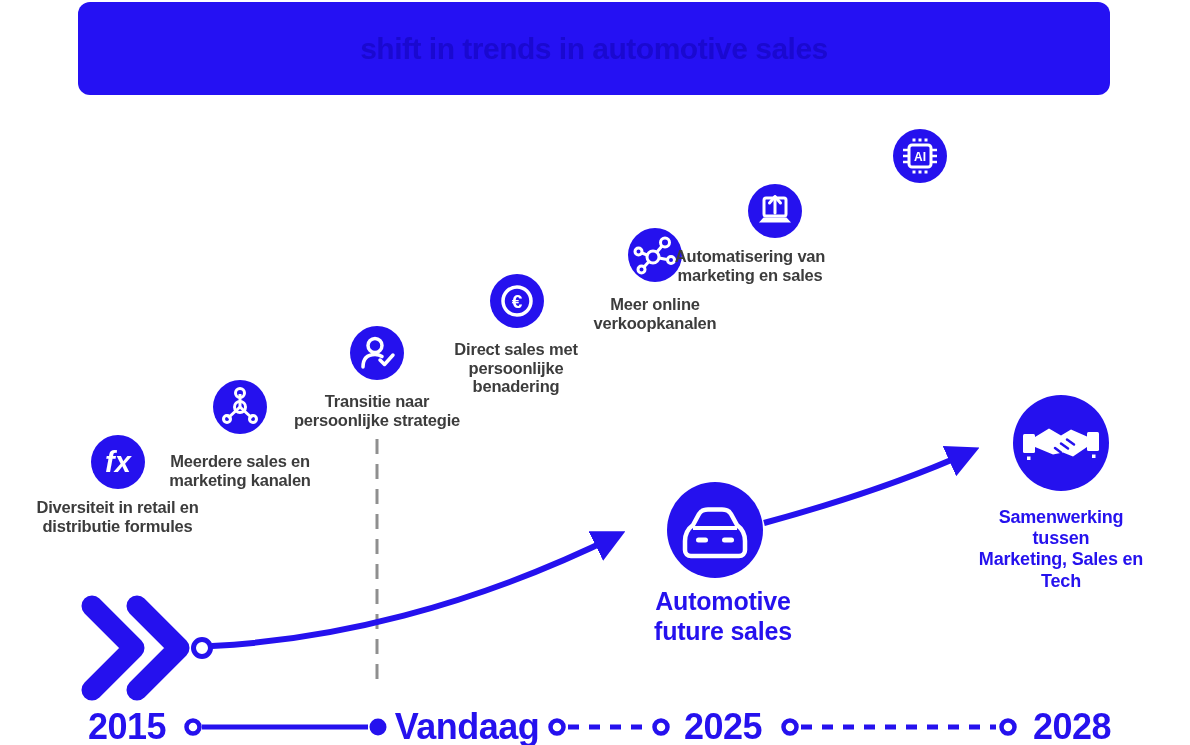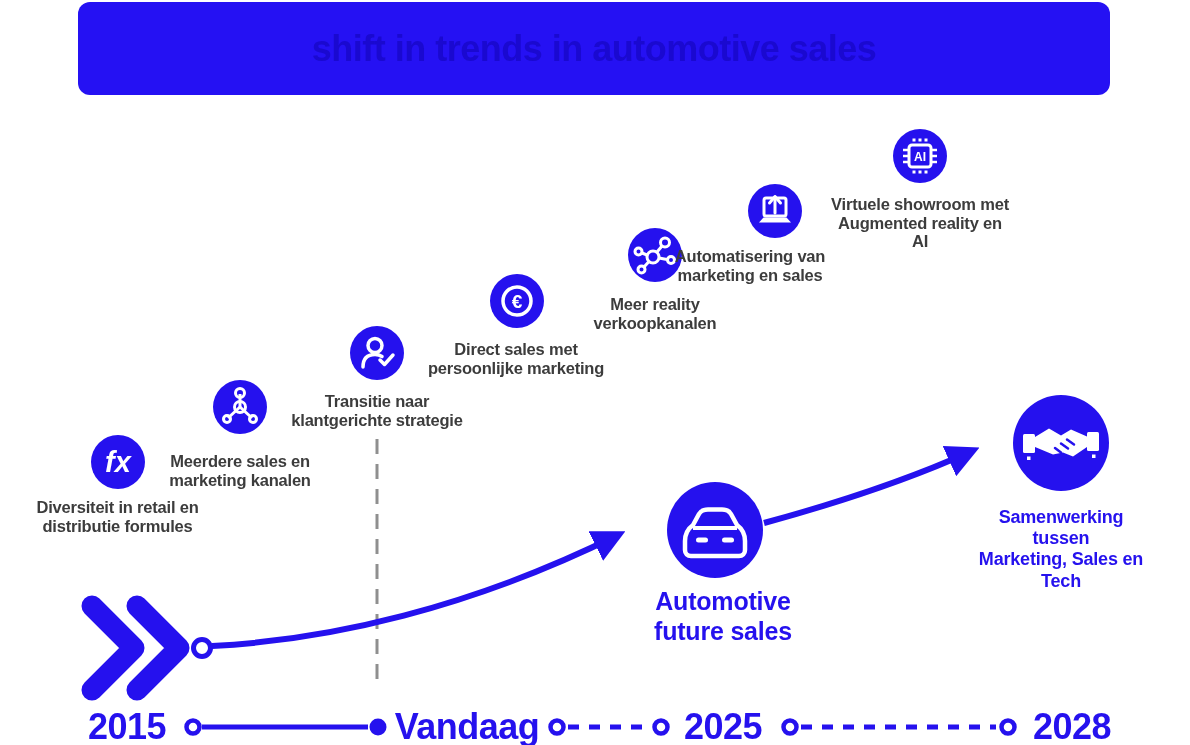--- a/index.html
+++ b/index.html
@@ -7,21 +7,21 @@
     width:1190px;height:745px;background:#ffffff;overflow:hidden;
     font-family:"Liberation Sans", sans-serif;
   }
   .stage{position:relative;width:1190px;height:745px;}
   .banner{
     position:absolute;left:78px;top:2px;width:1032px;height:93px;
     background:var(--banner-bg);border-radius:12px;
     display:flex;align-items:center;justify-content:center;
   }
   .banner-title{
-    color:var(--banner-text);font-size:36px;font-weight:800;letter-spacing:-.5px;
+    color:var(--banner-text);font-size:30px;font-weight:800;letter-spacing:-.5px;
   }
   .circle{
     position:absolute;border-radius:50%;background:var(--primary);
     display:flex;align-items:center;justify-content:center;
   }
   .circle.sm{width:54px;height:54px;}
   .circle.lg{width:96px;height:96px;}
   .lbl{
     position:absolute;text-align:center;white-space:pre-line;
     color:var(--label-dark);font-weight:800;font-size:16.5px;line-height:1.13;
@@ -104,45 +104,45 @@
 marketing kanalen</div>
 
   <div class="circle sm" style="left:350px;top:326px">
     <svg width="54" height="54" viewBox="0 0 54 54" fill="none" stroke="#ffffff" stroke-width="3.5" stroke-linecap="round" stroke-linejoin="round">
       <circle cx="25" cy="19.5" r="7"></circle>
       <path d="M13,41 C13,32 18,28.5 25,28.5 c3,0 5.2,.8 7,2"></path>
       <path d="M30,34 l4.5,4.5 L43,29"></path>
     </svg>
   </div>
   <div class="lbl" style="left:287px;top:392px;width:180px">Transitie naar
-klantgerichte strategie</div>
+persoonlijke strategie</div>
 
   <div class="circle sm" style="left:490px;top:274px">
     <svg width="54" height="54" viewBox="0 0 54 54">
       <circle cx="27" cy="27" r="14" fill="none" stroke="#ffffff" stroke-width="3.5"></circle>
       <text x="27" y="34" text-anchor="middle" font-size="19" font-weight="bold" fill="#ffffff">€</text>
     </svg>
   </div>
   <div class="lbl" style="left:426px;top:340px;width:180px">Direct sales met
-persoonlijke marketing</div>
+persoonlijke benadering</div>
 
   <div class="circle sm" style="left:628px;top:228px">
     <svg width="54" height="54" viewBox="0 0 54 54" fill="none" stroke="#ffffff" stroke-width="3">
       <line x1="29" y1="24" x2="34" y2="18"></line>
       <line x1="31" y1="30" x2="39" y2="31.5"></line>
       <line x1="21" y1="33.5" x2="16" y2="39"></line>
       <line x1="19" y1="27" x2="14" y2="25"></line>
       <circle cx="25" cy="29" r="6"></circle>
       <circle cx="37" cy="14.5" r="4.5"></circle>
       <circle cx="43" cy="32" r="3.5"></circle>
       <circle cx="13.5" y="41" cy="41.5" r="3.5"></circle>
       <circle cx="10.5" cy="23.5" r="3.5"></circle>
     </svg>
   </div>
-  <div class="lbl" style="left:575px;top:295px;width:160px">Meer reality
+  <div class="lbl" style="left:575px;top:295px;width:160px">Meer online
 verkoopkanalen</div>
 
   <div class="circle sm" style="left:748px;top:184px">
     <svg width="54" height="54" viewBox="0 0 54 54">
       <rect x="16" y="14" width="22" height="18" rx="2" fill="none" stroke="#ffffff" stroke-width="3"></rect>
       <path d="M11,38.5 h32 l-4.5,-5 h-23 z" fill="#ffffff"></path>
       <g fill="none" stroke="#ffffff" stroke-width="3" stroke-linecap="round" stroke-linejoin="round">
         <line x1="27" y1="29" x2="27" y2="13"></line>
         <path d="M21.5,19 L27,12.5 L32.5,19"></path>
       </g>
@@ -166,22 +166,20 @@
       <g fill="#ffffff">
         <rect x="19.5" y="9.5" width="3" height="3"></rect>
           <rect x="25.5" y="9.5" width="3" height="3"></rect>
           <rect x="31.5" y="9.5" width="3" height="3"></rect>
         <rect x="19.5" y="41.5" width="3" height="3"></rect>
           <rect x="25.5" y="41.5" width="3" height="3"></rect>
           <rect x="31.5" y="41.5" width="3" height="3"></rect>
       </g>
     </svg>
   </div>
-  <div class="lbl" style="left:830px;top:195px;width:180px">Virtuele showroom met
-Augmented reality en AI</div>
 
   <div class="circle lg" style="left:667px;top:482px">
     <svg width="96" height="96" viewBox="0 0 96 96">
       <path d="M18,68 v-9 c0,-8 4,-13 8,-16 l6,-11 c2,-3.5 5,-4.5 9,-4.5 h14 c4,0 7,1 9,4.5 l6,11 c4,3 8,8 8,16 v9 c0,3.5 -2.5,6 -6,6 h-48 c-3.5,0 -6,-2.5 -6,-6 z" fill="none" stroke="#ffffff" stroke-width="4.5" stroke-linejoin="round"></path>
       <line x1="26" y1="46" x2="70" y2="46" stroke="#ffffff" stroke-width="4"></line>
       <rect x="29" y="55.5" width="12" height="5" rx="2.5" fill="#ffffff"></rect>
       <rect x="55" y="55.5" width="12" height="5" rx="2.5" fill="#ffffff"></rect>
     </svg>
   </div>
   <div class="lbl blue big" style="left:623px;top:587px;width:200px">Automotive future sales</div>

